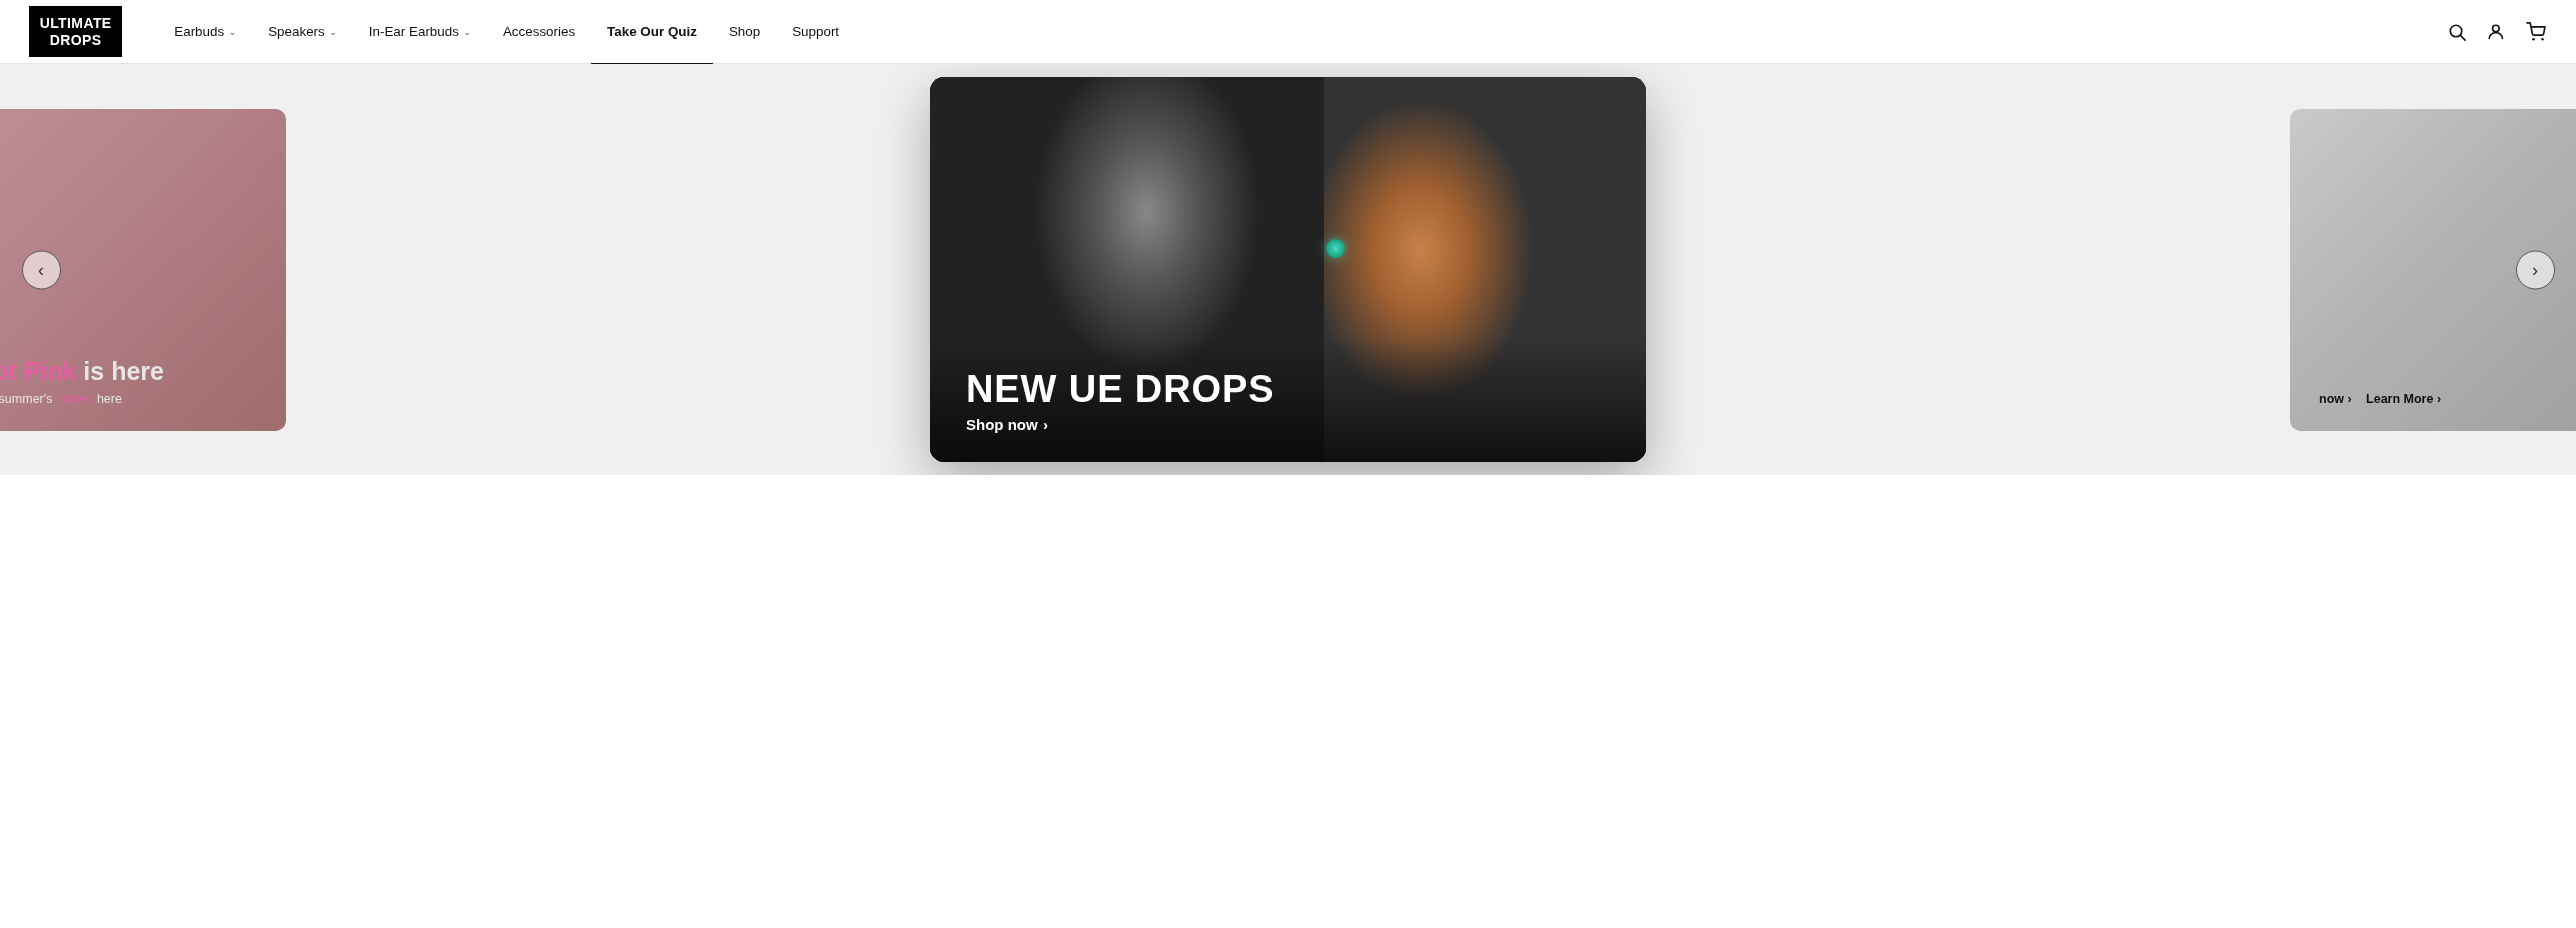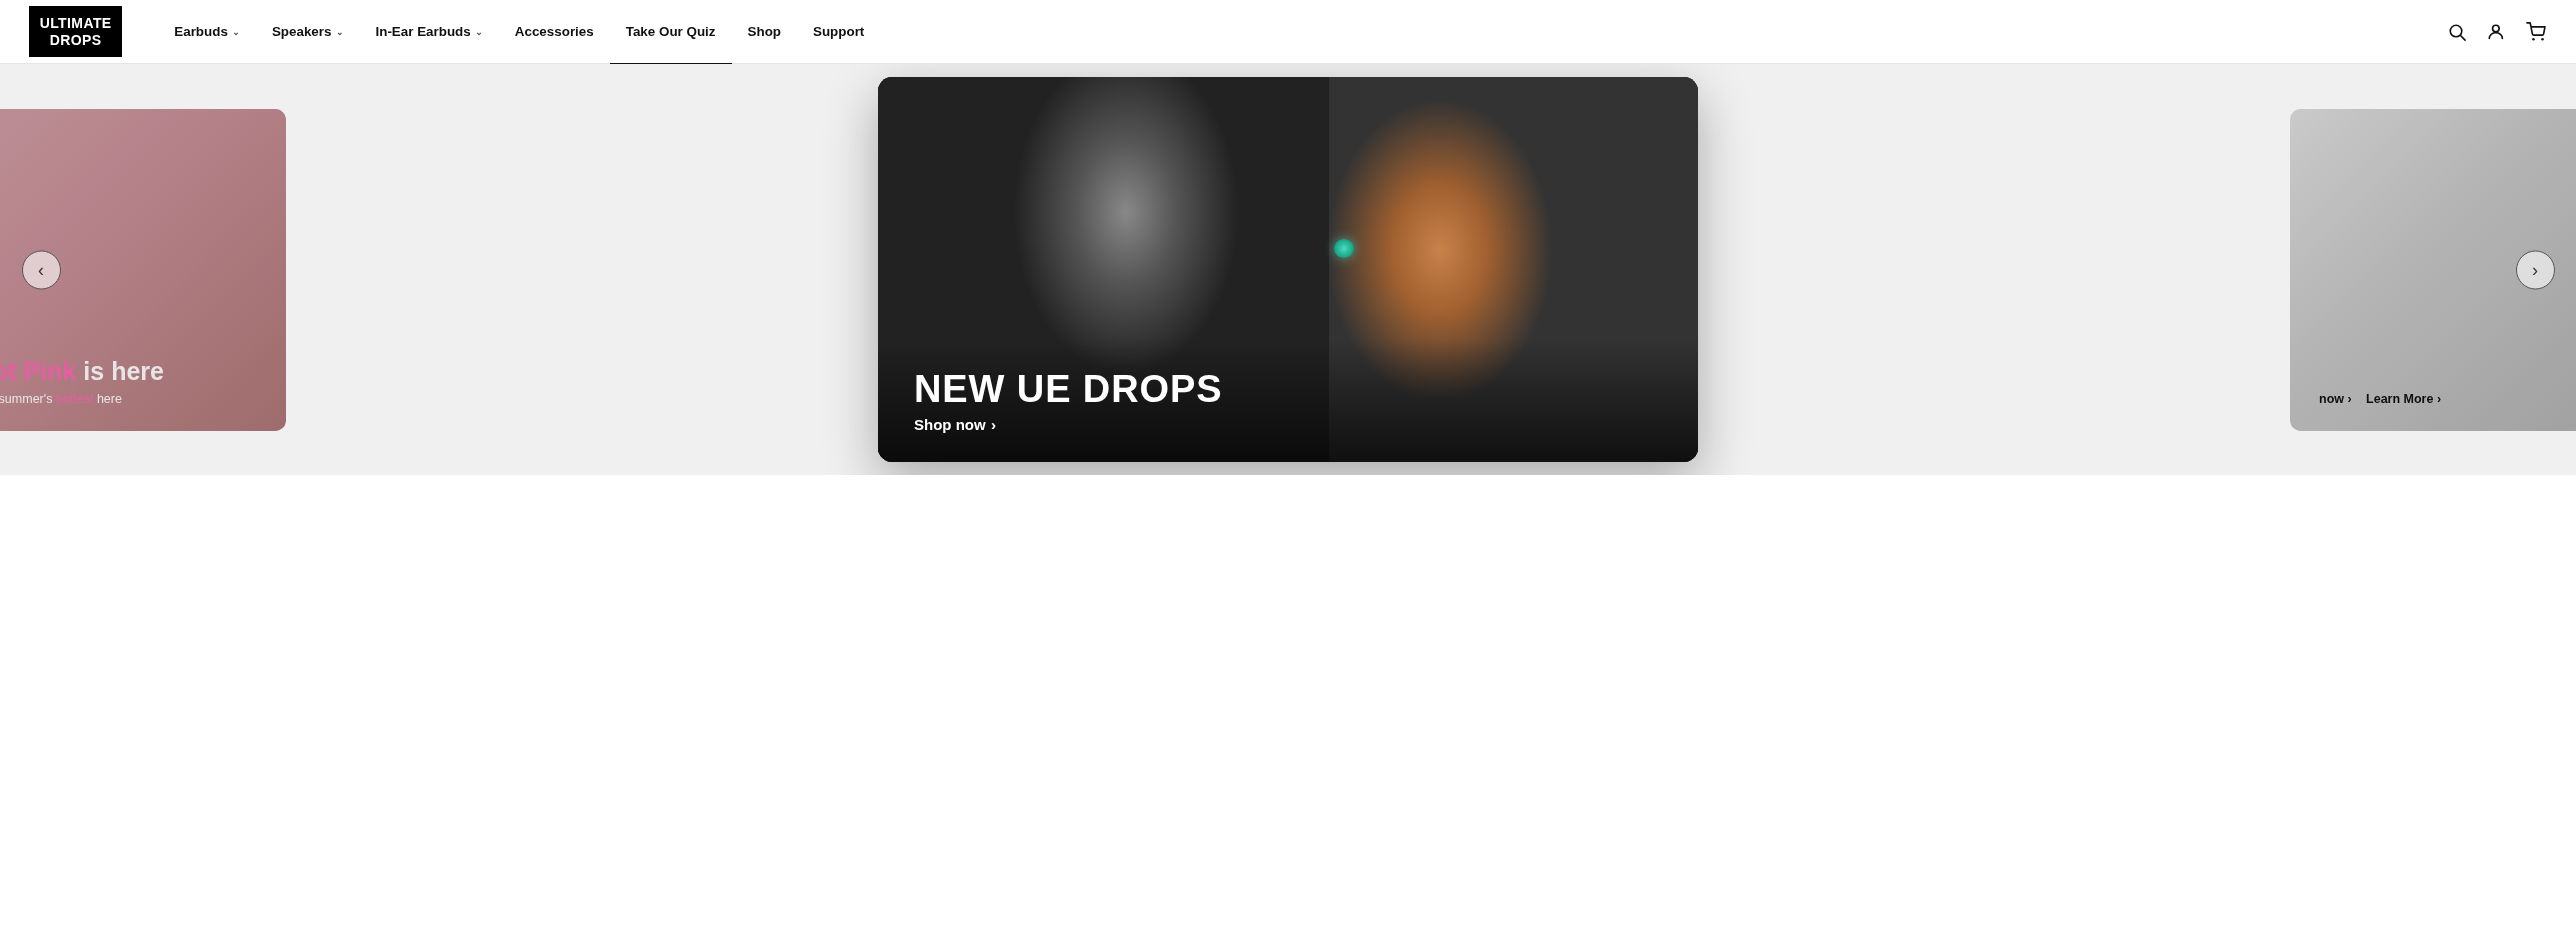--- a/index.html
+++ b/index.html
@@ -38,21 +38,20 @@
       display: flex;
       align-items: center;
       gap: 4.5px;
       padding: 0 16px;
       height: 64px;
       font-size: 13.4px;
       color: #111;
       cursor: pointer;
       white-space: nowrap;
       text-decoration: none;
-      font-weight: bold;
     }
     .nav-item.active {
       border-bottom: 1.8px solid #111;
       font-weight: 600;
     }
     .nav-chevron {
       font-size: 9px;
       color: #555;
     }
     .header-icons {
@@ -106,21 +105,21 @@
     }
     .card-left-content { color: #fff; }
     .card-left-title { font-size: 25px; font-weight: 700; line-height: 1.2; }
     .card-left-title .highlight { color: #ff69b4; }
     .card-left-sub { font-size: 12.5px; margin-top: 5.4px; }
     .card-left-sub .highlight { color: #ff69b4; }
 
     
     .card-center {
       position: relative;
-      width: 820px;
+      width: 716px;
       height: 385px;
       border-radius: 14.3px;
       overflow: hidden;
       z-index: 5;
       box-shadow: 0 18px 54px rgba(0,0,0,0.3);
       flex-shrink: 0;
     }
     .card-center-bg {
       width: 100%;
       height: 100%;

